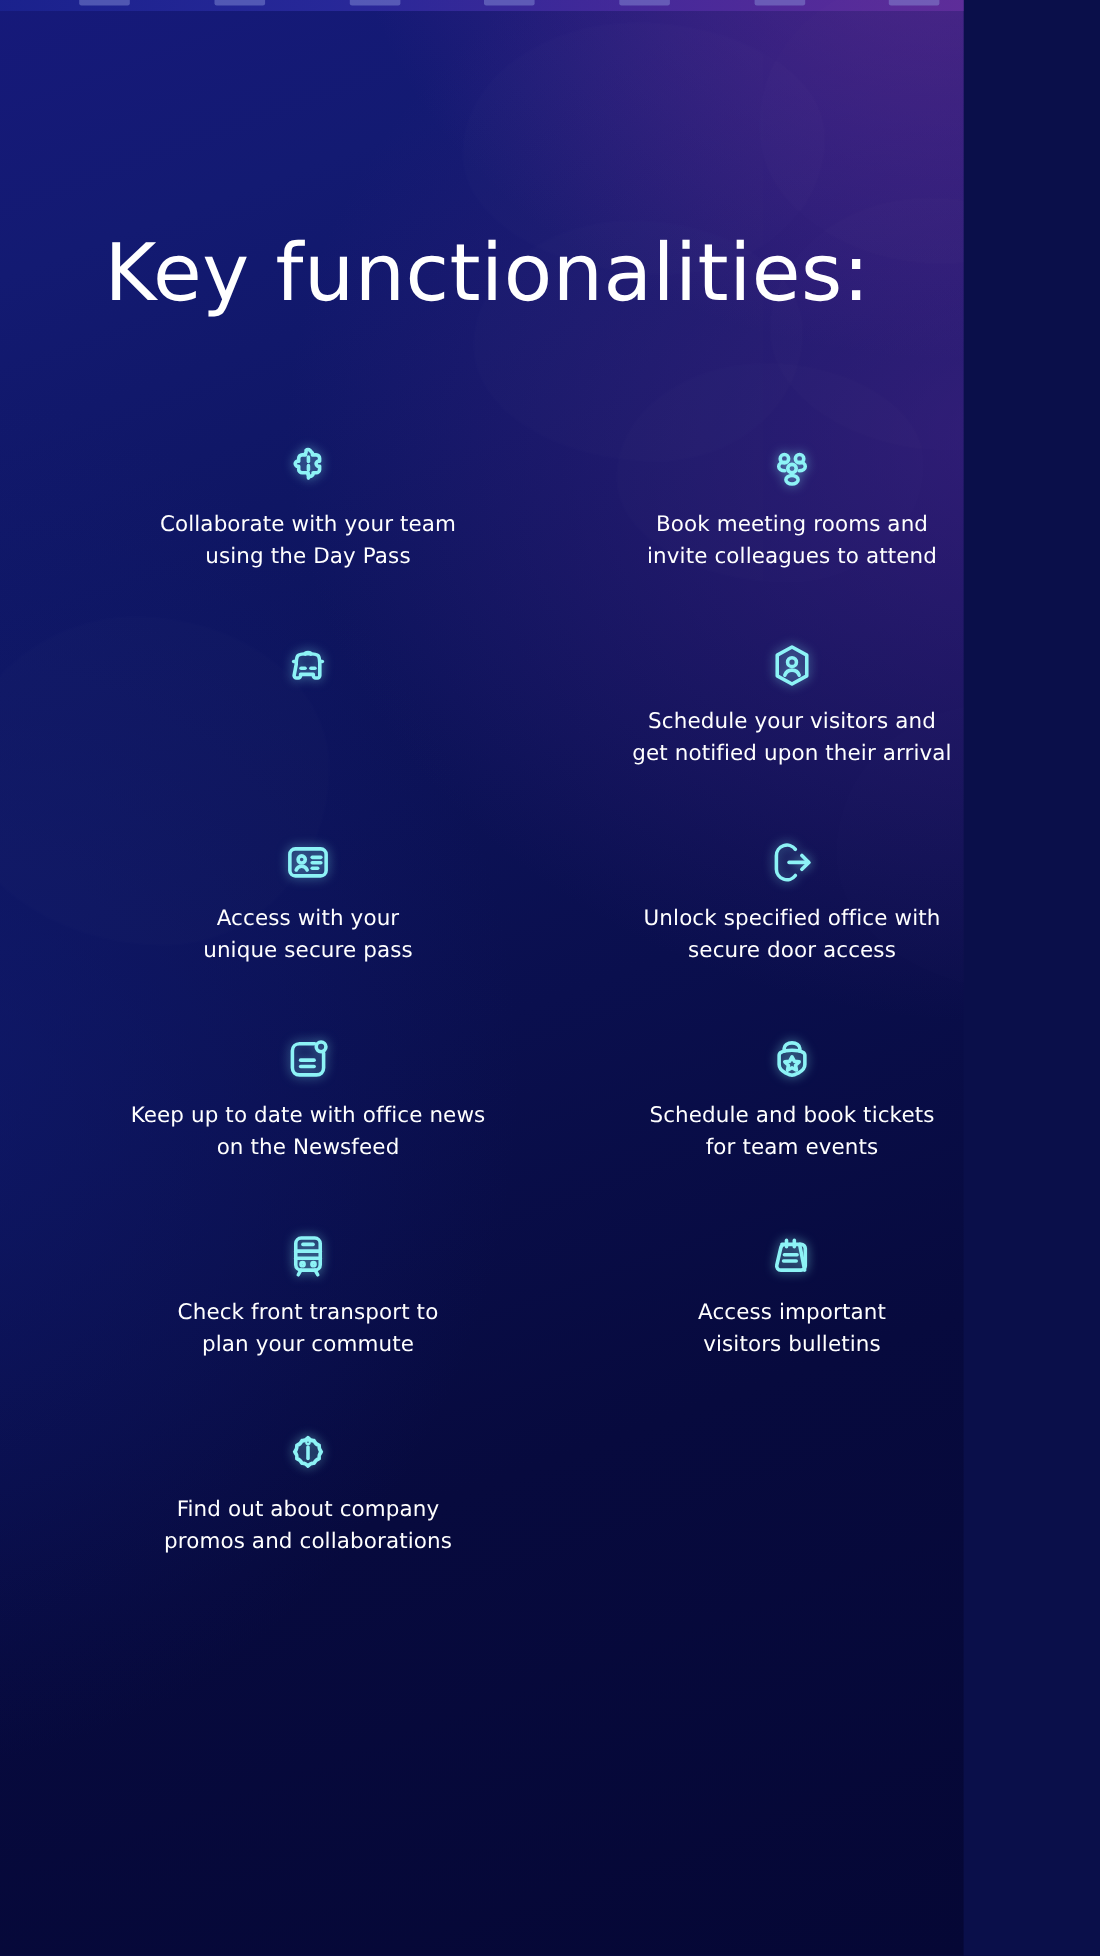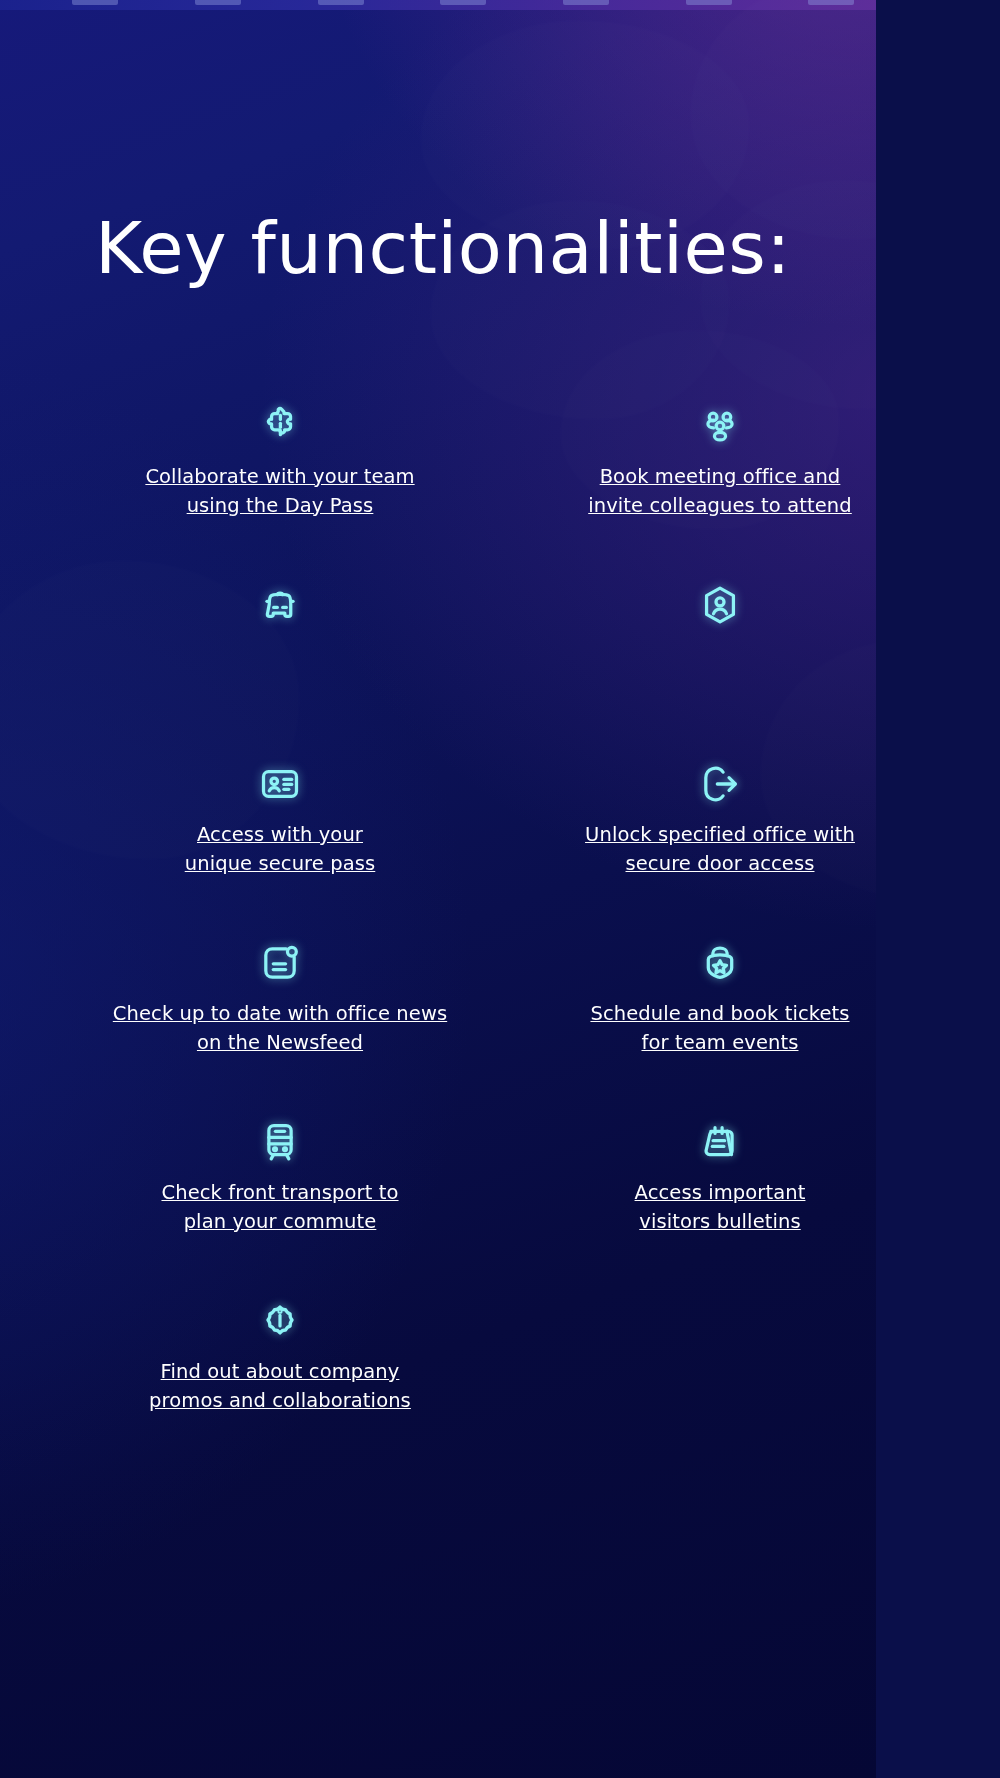--- a/index.html
+++ b/index.html
@@ -120,21 +120,20 @@
 
   .caption {
     color: #ffffff;
     font-size: 19.5px;
     line-height: 1.47;
     text-align: center;
     font-family: "DejaVu Sans", sans-serif;
     letter-spacing: 0.1px;
     max-width: 400px;
     white-space: pre-line;
-    text-decoration: underline;
   }
 </style>
 </head>
 <body>
 
 <div class="page">
 
   <div class="top-strip"></div>
   <div class="top-notches">
     <div class="notch" style="left:72px;"></div>
@@ -178,21 +177,21 @@
       <span class="icon-wrap">
         <svg viewBox="0 0 24 24">
           <circle cx="8.4" cy="7.3" r="2"></circle>
           <circle cx="15.6" cy="7.3" r="2"></circle>
           <circle cx="12" cy="12" r="2"></circle>
           <path d="M8.6 13c-1.8 0-2.9-.9-2.9-2s1.1-2 2.9-2"></path>
           <path d="M15.4 13c1.8 0 2.9-.9 2.9-2s-1.1-2-2.9-2"></path>
           <ellipse cx="12" cy="17.3" rx="2.9" ry="2"></ellipse>
         </svg>
       </span>
-      <div class="caption">Book meeting office and
+      <div class="caption">Book meeting rooms and
 invite colleagues to attend</div>
     </div>
 
     <div class="cell">
       <span class="icon-wrap">
         <svg viewBox="0 0 24 24">
           <path d="M6.4 11.6c0-2.3.3-3.7.8-4.3.5-.6 1.7-.9 4.8-.9s4.3.3 4.8.9c.5.6.8 2 .8 4.3v5.2c0 .6-.5 1.1-1.1 1.1h-.9c-.6 0-1.1-.5-1.1-1.1v-.6H8.5v.6c0 .6-.5 1.1-1.1 1.1h-.9c-.6 0-1.1-.5-1.1-1.1z"></path>
           <path d="M10.7 6.6c0-.5.4-.8 1.3-.8s1.3.3 1.3.8"></path>
           <path d="M5.2 10.1h1.2"></path>
           <path d="M17.6 10.1h1.2"></path>
@@ -203,20 +202,22 @@
     </div>
 
     <div class="cell">
       <span class="icon-wrap">
         <svg viewBox="0 0 24 24">
           <path d="M12 3.2 19 7.1v9.8L12 20.8 5 16.9V7.1z"></path>
           <circle cx="12" cy="10.4" r="2.1"></circle>
           <path d="M8.6 16.6a3.6 3.6 0 0 1 6.8 0"></path>
         </svg>
       </span>
+      <div class="caption">Schedule your visitors and
+get notified upon their arrival</div>
     </div>
 
     <div class="cell">
       <span class="icon-wrap">
         <svg viewBox="0 0 24 24">
           <rect x="3.4" y="5.6" width="17.2" height="12.8" rx="2.6"></rect>
           <circle cx="9" cy="10.6" r="1.7"></circle>
           <path d="M6.4 15.6a2.8 2.8 0 0 1 5.2 0"></path>
           <path d="M14 9.6h4.1"></path>
           <path d="M14 12.2h4.1"></path>
@@ -241,21 +242,21 @@
 
     <div class="cell">
       <span class="icon-wrap">
         <svg viewBox="0 0 24 24">
           <path d="M15.2 4.6H8c-2 0-3.4 1.4-3.4 3.4v8c0 2 1.4 3.4 3.4 3.4h8c2 0 3.4-1.4 3.4-3.4v-7"></path>
           <circle cx="18.2" cy="6.1" r="2.3"></circle>
           <path d="M8.5 12.4h6.4"></path>
           <path d="M8.5 15.4h6.4"></path>
         </svg>
       </span>
-      <div class="caption">Check up to date with office news
+      <div class="caption">Keep up to date with office news
 on the Newsfeed</div>
     </div>
 
     <div class="cell">
       <span class="icon-wrap">
         <svg viewBox="0 0 24 24">
           <path d="M8.3 8.2V6.8c0-1.5 1.6-2.6 3.7-2.6s3.7 1.1 3.7 2.6v1.4"></path>
           <path d="M12 7.7c2.4 0 4.3.5 5.2 1 .6.3.9.9.9 1.5v4.3c0 1.6-1.2 3-3 3.9-1.2.6-2.3 1.1-3.1 1.1s-1.9-.5-3.1-1.1c-1.8-.9-3-2.3-3-3.9v-4.3c0-.6.3-1.2.9-1.5.9-.5 2.8-1 5.2-1z"></path>
           <path d="m12 10.8 1.1 2.1 2.3.3-1.7 1.6.4 2.3-2.1-1.1-2.1 1.1.4-2.3-1.7-1.6 2.3-.3z"></path>
         </svg>

